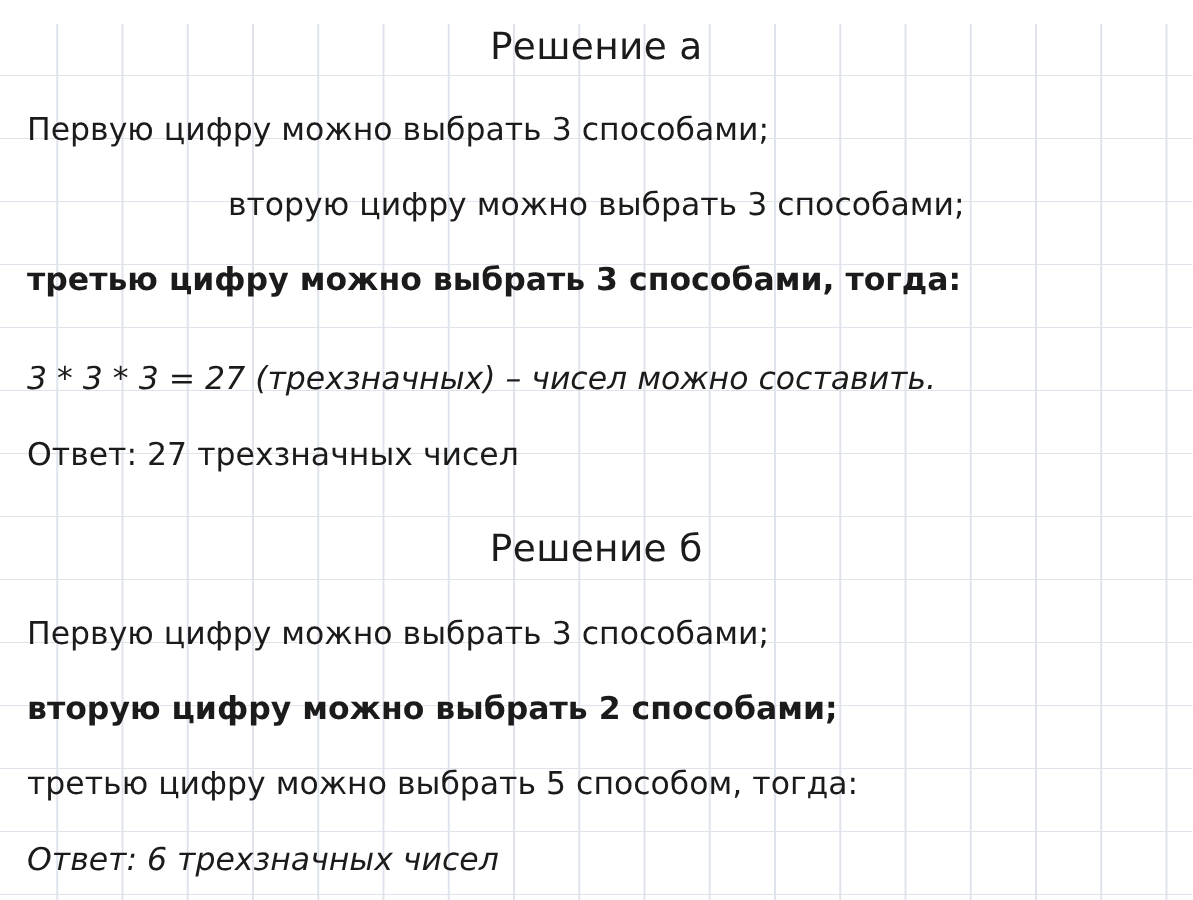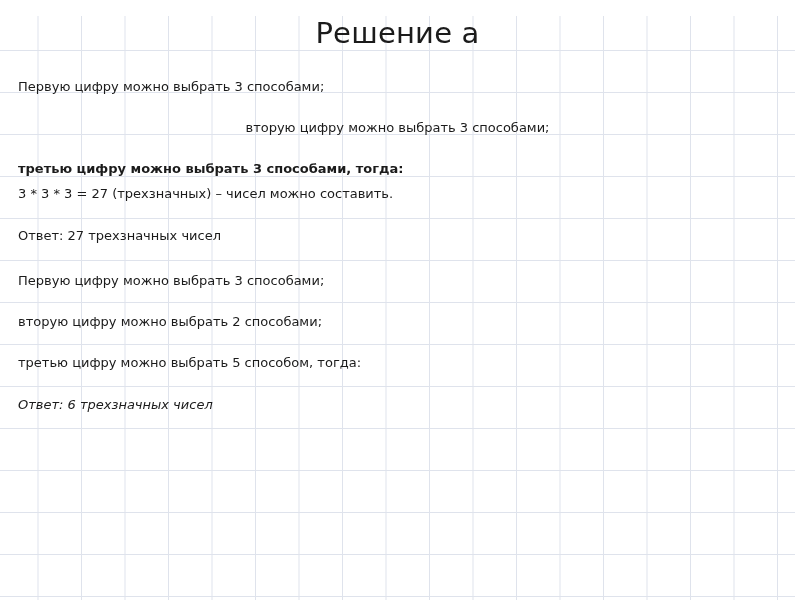--- a/index.html
+++ b/index.html
@@ -26,41 +26,41 @@
     background-position: -6px -8px;
   }
   .content {
     position: relative;
     z-index: 2;
     padding: 0 18px;
     box-sizing: border-box;
   }
   .heading {
     text-align: center;
-    font-size: 29px;
+    font-size: 25px;
     color: #1b1b1b;
     font-weight: normal;
     margin: 12px;
     letter-spacing: 0.2px;
   }
   .line {
-    font-size: 13px;
+    font-size: 21px;
     color: #1b1b1b;
     white-space: nowrap;
   }
   
   #h-a   { margin-top: 16px; }
   #a-l0  { margin-top: 29px; }
   #a-l1  { margin-top: 26px; text-align: center; }
   #a-l2  { margin-top: 26px; font-weight: bold; }
-  #a-l3  { margin-top: 10px; }
+  #a-l3  { margin-top: 42px; font-style: italic; }
   #a-l4  { margin-top: 27px; }
   #h-b   { margin-top: 36px; }
   #b-l0  { margin-top: 30px; }
-  #b-l1  { margin-top: 26px; }
+  #b-l1  { margin-top: 26px; font-weight: bold; }
   #b-l2  { margin-top: 26px; }
   #b-l3  { margin-top: 26px; }
   #b-l4  { margin-top: 27px; font-style: italic; }
 </style>
 </head>
 <body>
 
 <div id="page">
   <div class="content">
 
@@ -69,20 +69,21 @@
     <div class="line" id="a-l0">Первую цифру можно выбрать 3 способами;</div>
 
     <div class="line" id="a-l1">вторую цифру можно выбрать 3 способами;</div>
 
     <div class="line" id="a-l2">третью цифру можно выбрать 3 способами, тогда:</div>
 
     <div class="line" id="a-l3">3 * 3 * 3 = 27 (трехзначных) – чисел можно составить.</div>
 
     <div class="line" id="a-l4">Ответ: 27 трехзначных чисел</div>
 
+    <div class="heading" id="h-b">Решение б</div>
 
     <div class="line" id="b-l0">Первую цифру можно выбрать 3 способами;</div>
 
     <div class="line" id="b-l1">вторую цифру можно выбрать 2 способами;</div>
 
     <div class="line" id="b-l2">третью цифру можно выбрать 5 способом, тогда:</div>
 
 
     <div class="line" id="b-l4">Ответ: 6 трехзначных чисел</div>
 

